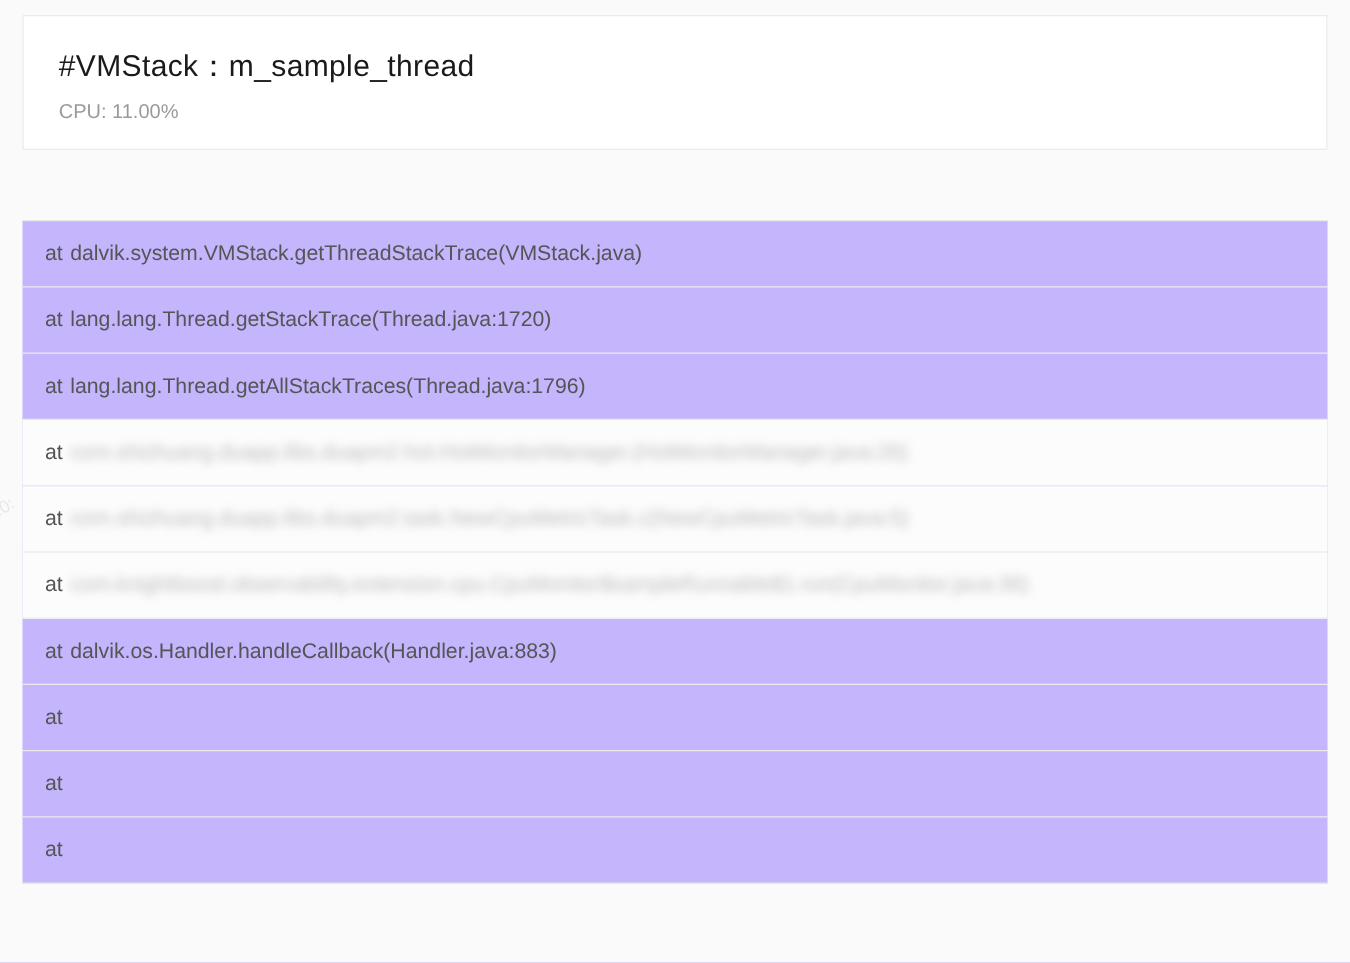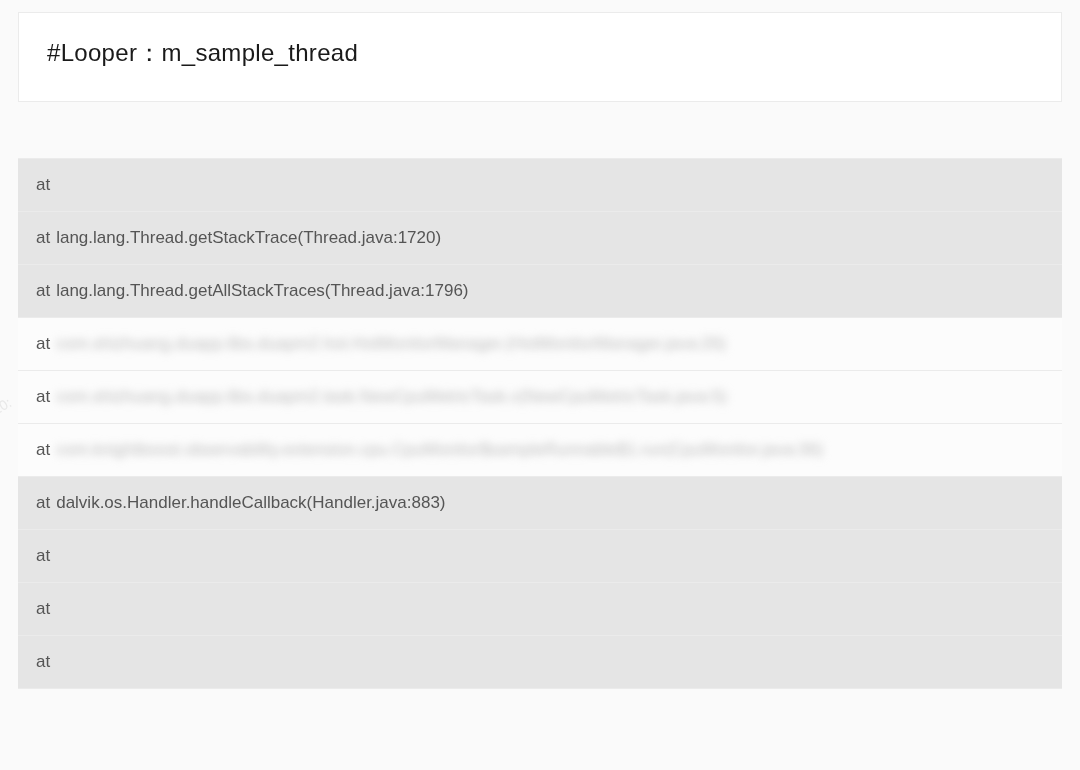--- a/index.html
+++ b/index.html
@@ -32,21 +32,21 @@
       color: #1a1a1a;
       letter-spacing: 0.3px;
       margin-bottom: 12px;
     }
     .cpu-label {
       font-size: 16px;
       color: #9a9a9a;
       font-weight: 400;
     }
     .stack-list {
-      background: #e5e5e5;
+      background: #c4b5fd;
       border-top: 1px solid #ebebeb;
     }
     .stack-row {
       border-bottom: 1px solid #ebebeb;
       padding: 16px 18px;
       font-size: 17px;
       color: #555;
       display: flex;
       align-items: center;
       gap: 6px;
@@ -76,26 +76,28 @@
       pointer-events: none;
       z-index: 0;
     }
   </style>
 </head>
 <body>
 
 <div class="container">
 
   <div class="header-card">
-    <div class="thread-title">#Looper：m_sample_thread</div>
+    <div class="thread-title">#VMStack：m_sample_thread</div>
+    <div class="cpu-label">CPU: 11.00%</div>
   </div>
 
   <div class="stack-list" id="stack-list">
       <div class="stack-row">
         <span class="at-prefix">at</span>
+        <span class="frame-text">dalvik.system.VMStack.getThreadStackTrace(VMStack.java)</span>
       </div>
       <div class="stack-row">
         <span class="at-prefix">at</span>
         <span class="frame-text">lang.lang.Thread.getStackTrace(Thread.java:1720)</span>
       </div>
       <div class="stack-row">
         <span class="at-prefix">at</span>
         <span class="frame-text">lang.lang.Thread.getAllStackTraces(Thread.java:1796)</span>
       </div>
       <div class="stack-row blurred">

